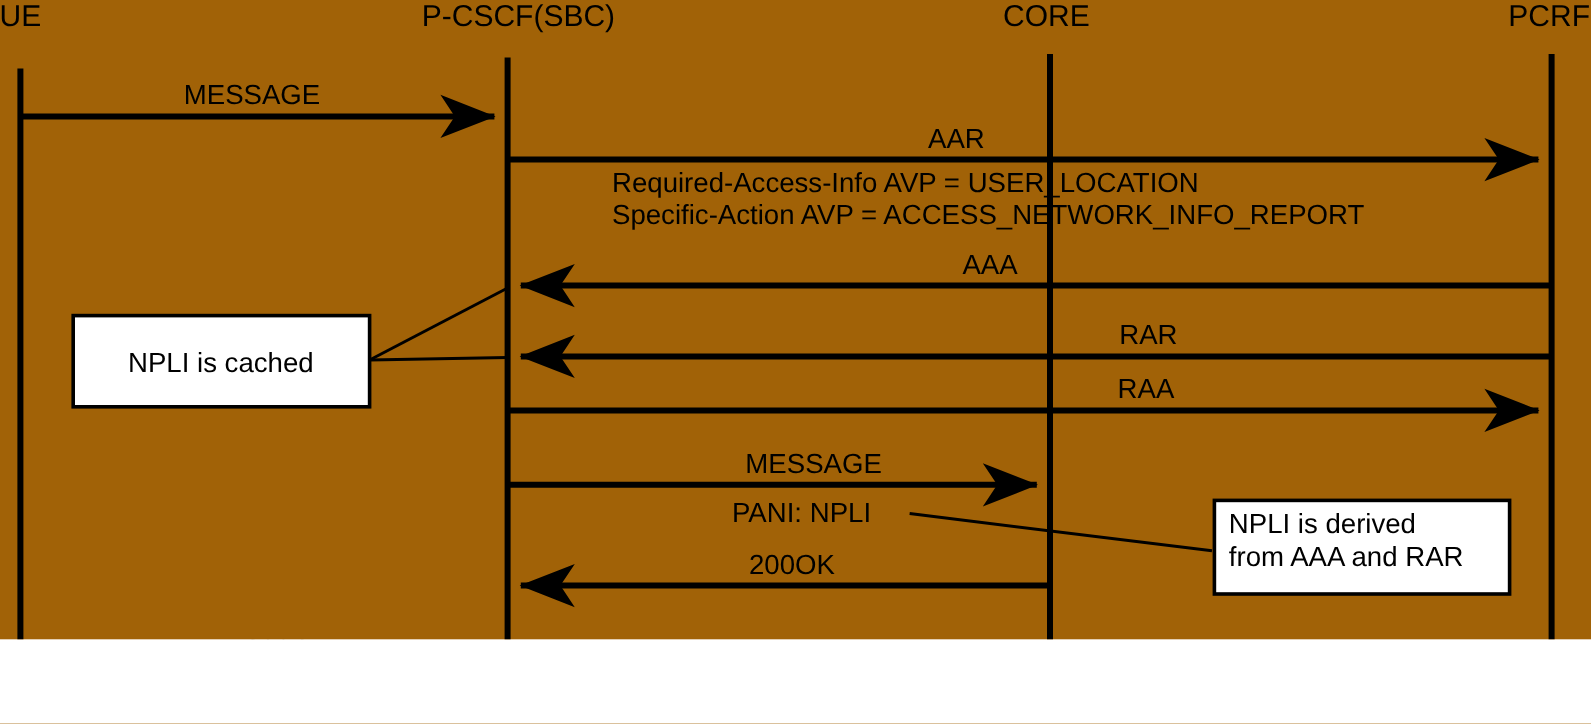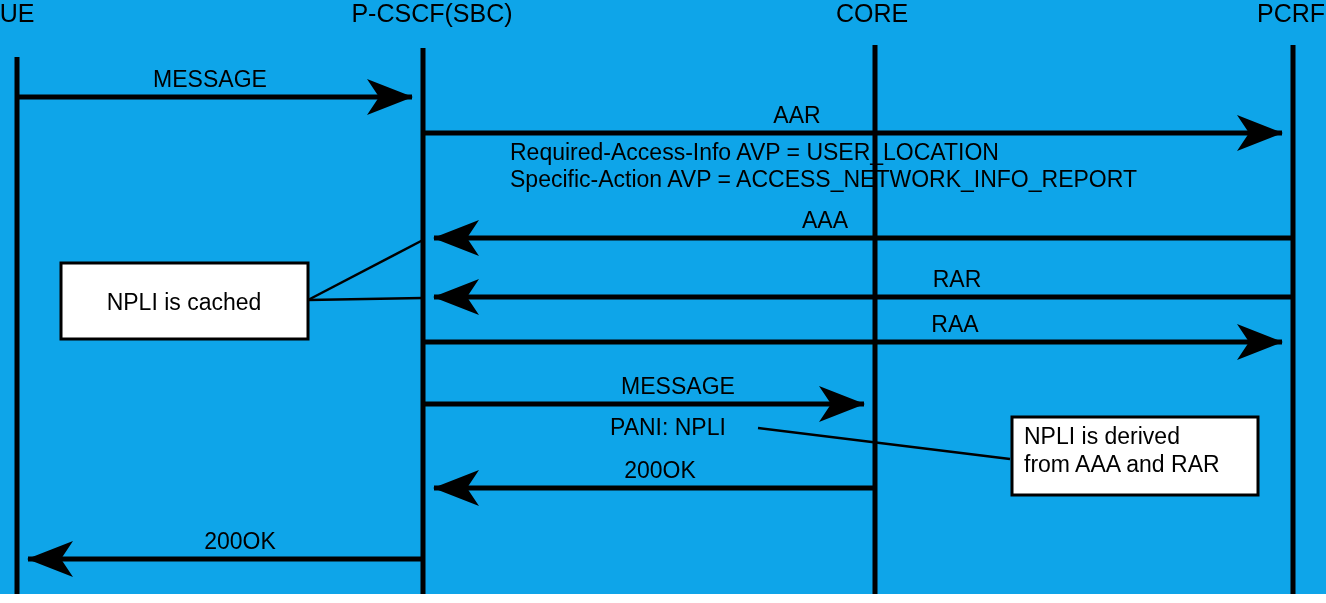--- a/index.html
+++ b/index.html
@@ -3,22 +3,22 @@
 <meta charset="utf-8">
 <style>
   html, body {
     margin: 0;
     padding: 0;
     background: #ffffff;
   }
   #canvas {
     position: relative;
     width: 1326px;
-    height: 594px;
-    background: #0ea5e9;
+    height: 533px;
+    background: #a16207;
     overflow: hidden;
     font-family: "Liberation Sans", sans-serif;
     text-align: right;
   }
   svg#diagram {
     position: absolute;
     top: 0;
     left: 0;
     width: 1326px;
     height: 603px;

